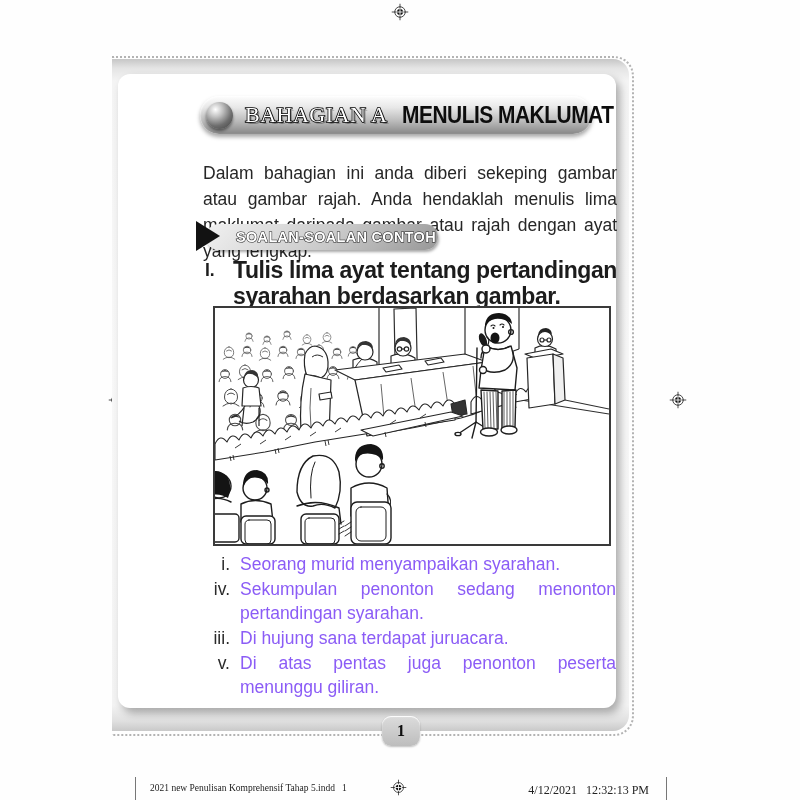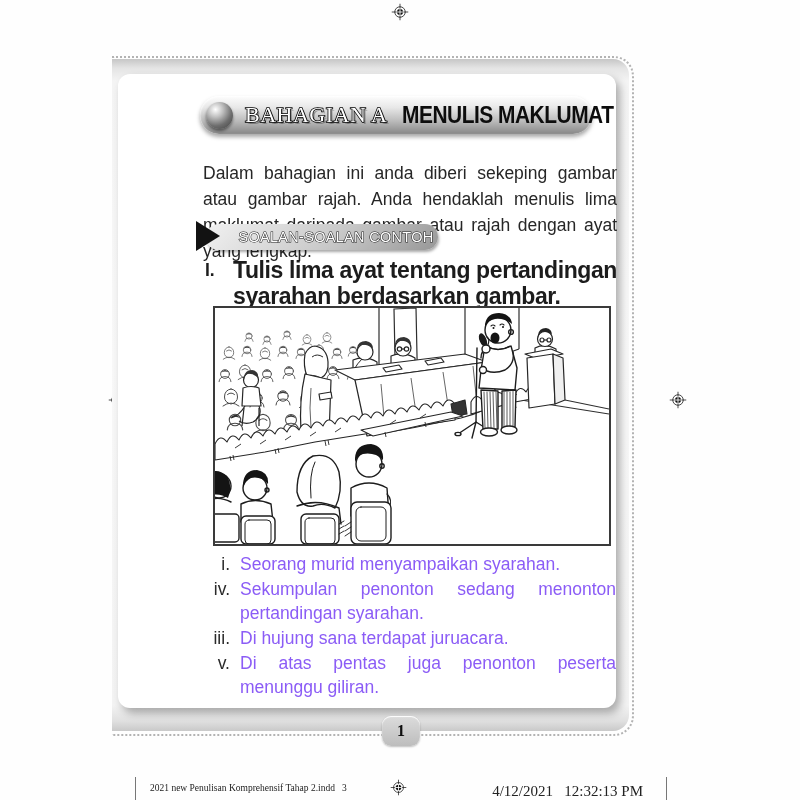--- a/index.html
+++ b/index.html
@@ -78,21 +78,21 @@
 
   
   .soalan{
     position:absolute;left:206px;top:224px;width:232px;height:26px;z-index:3;
     border-radius:13px;
     background:linear-gradient(135deg,#f1f1f1 0%,#c9c9c9 55%,#979797 100%);
     box-shadow:1px 2px 3px rgba(0,0,0,0.35);
     display:flex;align-items:center;justify-content:center;
   }
   .soalan-label{
-    font-size:14.5px;font-weight:400;color:#ffffff;
+    font-size:14.5px;font-weight:700;color:#ffffff;
     -webkit-text-stroke:1.1px #1a1a1a;paint-order:stroke fill;
     letter-spacing:0.3px;white-space:nowrap;padding-left:28px;
   }
   .soalan-arrow{
     position:absolute;left:196px;top:221px;width:0;height:0;z-index:4;
     border-top:15px solid transparent;border-bottom:15px solid transparent;
     border-left:24px solid #121212;
   }
 
   
@@ -110,22 +110,22 @@
 
   
   .answers{position:absolute;left:204px;top:552px;width:412px;z-index:3;}
   .ans-row{display:flex;margin-bottom:1px;}
   .ans-num{width:26px;flex:none;text-align:right;font-size:17.5px;line-height:24px;color:#2a2a2a;}
   .ans-text{flex:1;margin-left:10px;font-size:17.5px;line-height:24px;color:#8b5cf6;text-align:justify;}
 
   
   .footer-file{position:absolute;left:150px;top:783px;
     font-family:"Liberation Serif",serif;font-size:9.5px;color:#222;white-space:pre;}
-  .footer-date{position:absolute;right:157px;top:783px;
-    font-family:"Liberation Serif",serif;font-size:15px;color:#222;white-space:pre;}
+  .footer-date{position:absolute;right:151px;top:783px;
+    font-family:"Liberation Serif",serif;font-size:12px;color:#222;white-space:pre;}
 </style>
 </head>
 <body>
 
 <div class="reg reg-top">
   <svg viewBox="0 0 24 24" stroke="#111" stroke-width="1" fill="none">
     <line x1="12" y1="1" x2="12" y2="23"></line>
       <line x1="1" y1="12" x2="23" y2="12"></line>
     <circle cx="12" cy="12" r="7"></circle>
       <circle cx="12" cy="12" r="4" fill="#111" stroke="none"></circle>
@@ -368,21 +368,21 @@
   <div class="ans-row">
     <span class="ans-num">v.</span>
     <span class="ans-text">Di atas pentas juga penonton peserta menunggu giliran.</span>
   </div>
 </div>
 
 <div class="page-badge">1</div>
 
 <div class="crop-bar left"></div>
 <div class="crop-bar right"></div>
-<span class="footer-file">2021 new Penulisan Komprehensif Tahap 2.indd   3</span>
+<span class="footer-file">2021 new Penulisan Komprehensif Tahap 5.indd   1</span>
 <div class="reg reg-footer">
   <svg viewBox="0 0 24 24" stroke="#111" stroke-width="1" fill="none">
     <line x1="12" y1="1" x2="12" y2="23"></line>
       <line x1="1" y1="12" x2="23" y2="12"></line>
     <circle cx="12" cy="12" r="7"></circle>
       <circle cx="12" cy="12" r="4" fill="#111" stroke="none"></circle>
     <line x1="12" y1="7" x2="12" y2="17" stroke="#fff" stroke-width="1.2"></line>
     <line x1="7" y1="12" x2="17" y2="12" stroke="#fff" stroke-width="1.2"></line>
   </svg>
 </div>

